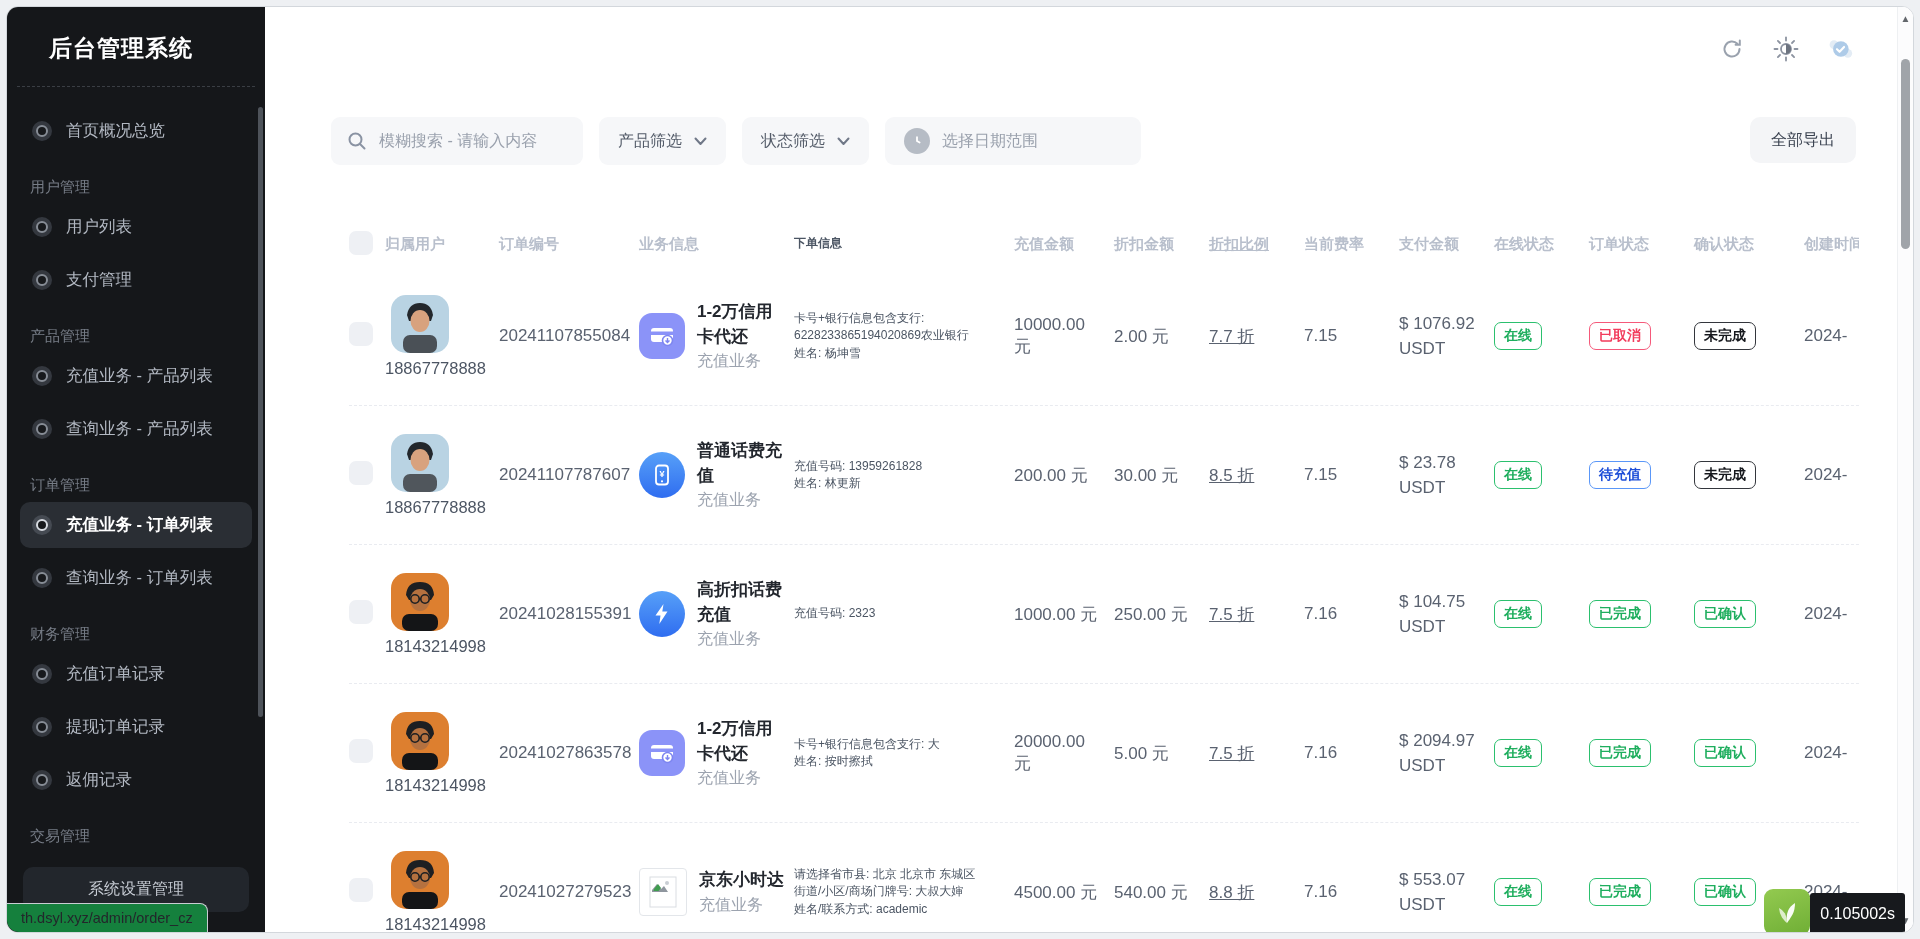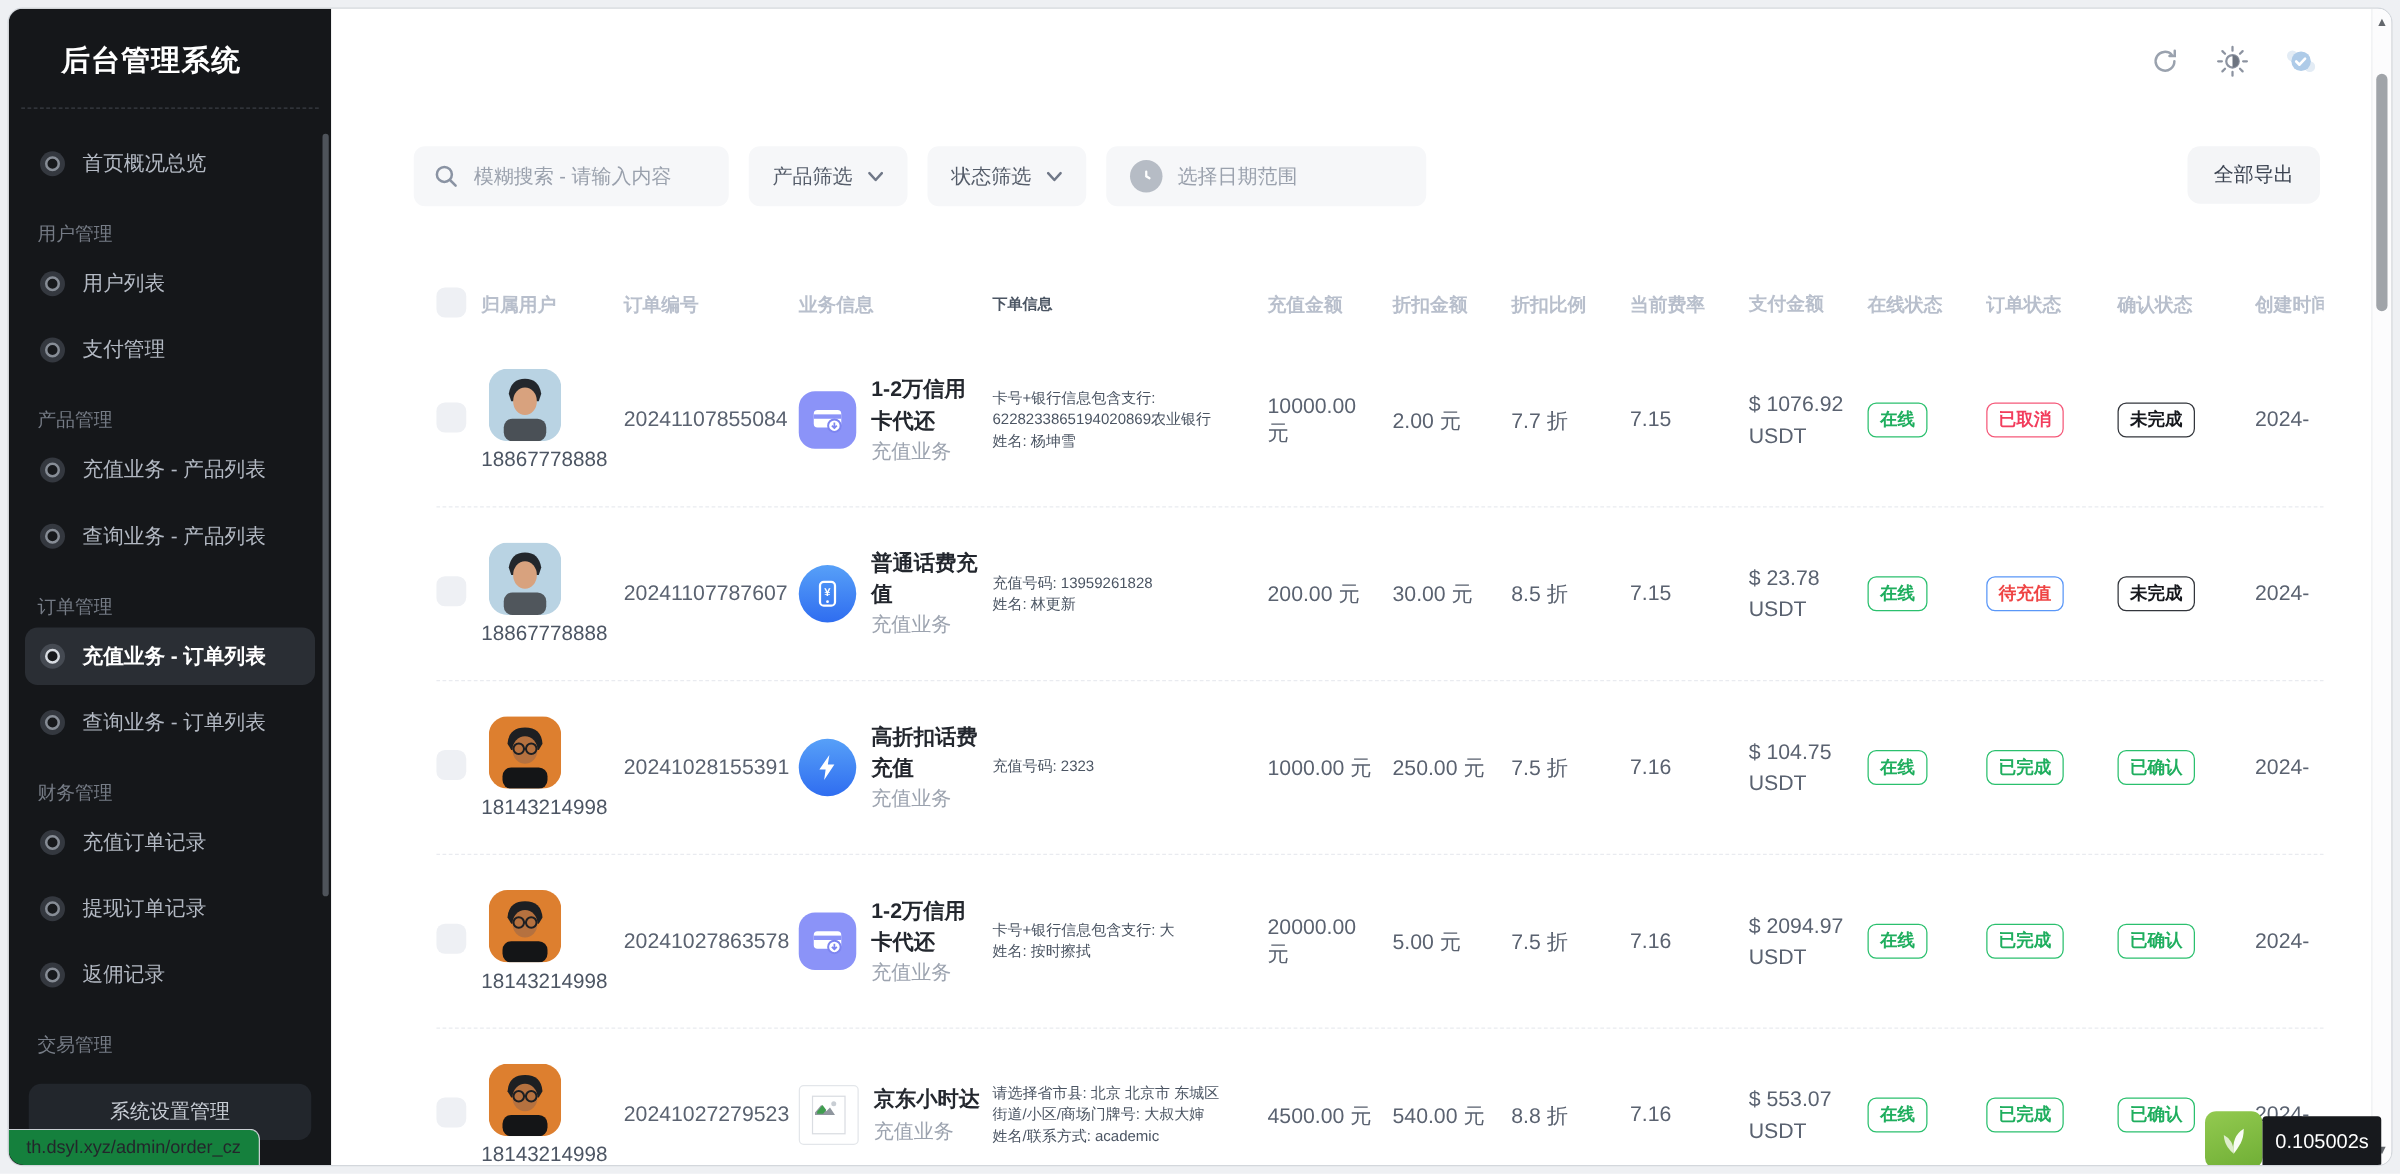--- a/index.html
+++ b/index.html
@@ -101,21 +101,21 @@
     color:#b8bfcc;font-size:15px;font-weight:bold;
   }
   .c{box-sizing:border-box;padding-right:10px;}
   .c-check{width:36px;}
   .c-user{width:114px;}
   .c-order{width:140px;}
   .c-biz{width:155px;}
   .c-info{width:220px;}
   .c-rech{width:100px;}
   .c-disc{width:95px;}
-  .c-ratio{width:95px;}
+  .c-ratio{width:95px;text-decoration:underline;}
   .c-rate{width:95px;}
   .c-pay{width:95px;}
   .c-online{width:95px;}
   .c-ostat{width:105px;}
   .c-cstat{width:110px;}
   .c-created{width:95px;white-space:nowrap;overflow:hidden;}
   .cb{
     width:24px;height:24px;border-radius:7px;background:#eef0f4;display:inline-block;cursor:pointer;
   }
   .row{
@@ -141,21 +141,21 @@
   .btype{color:#9ca3af;font-size:16px;margin-top:2px;}
   .c-info{font-size:12px;color:#4b5563;line-height:1.45;}
   .c-info span{display:block;word-break:break-all;}
   .c-pay{display:flex;flex-direction:column;line-height:1.5;}
   .badge{
     display:inline-block;padding:4px 9px;border-radius:7px;
     font-size:14px;font-weight:600;border:1px solid;line-height:1.25;background:#fff;
   }
   .b-green{color:#1fae5e;border-color:#2bc06e;}
   .b-red{color:#f23d5d;border-color:#f5597a;}
-  .b-blue{color:#ef4444;border-color:#5a97f8;}
+  .b-blue{color:#1d4ed8;border-color:#5a97f8;}
   .b-black{color:#16181d;border-color:#33363c;}
   
   .status-tip{
     position:absolute;left:0;bottom:0;z-index:20;
     background:#15803d;border:1px solid #c9cdd3;border-left:none;border-bottom:none;
     border-top-right-radius:8px;border-bottom-left-radius:12px;
     padding:6px 14px;font-size:14.5px;color:#23262b;margin-top:12px;
   }
   .perf{
     position:absolute;right:8px;bottom:-3px;z-index:10;

